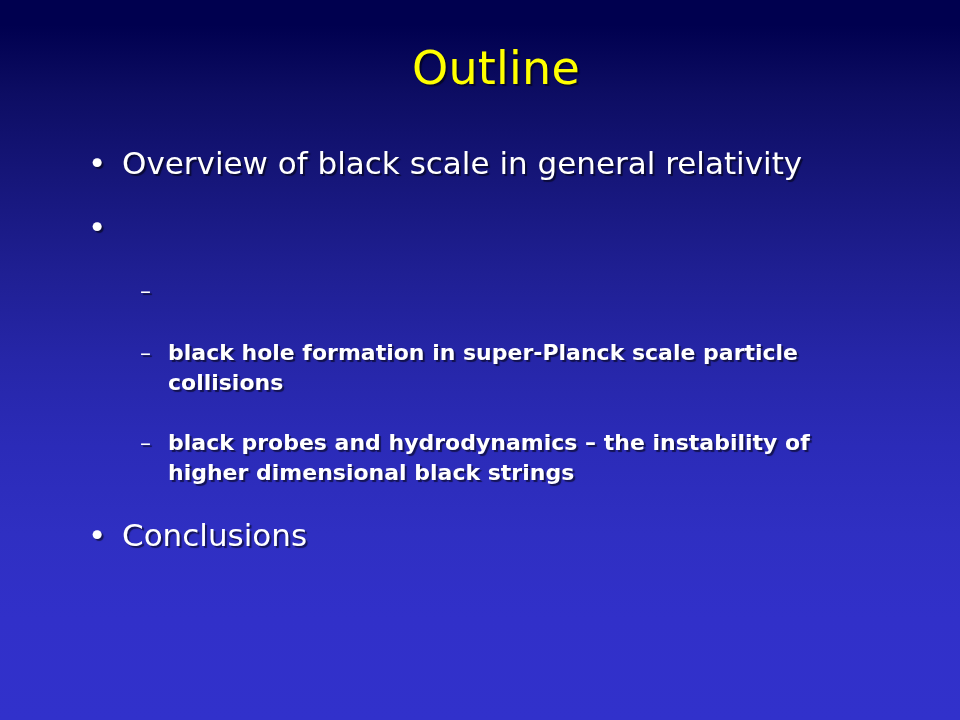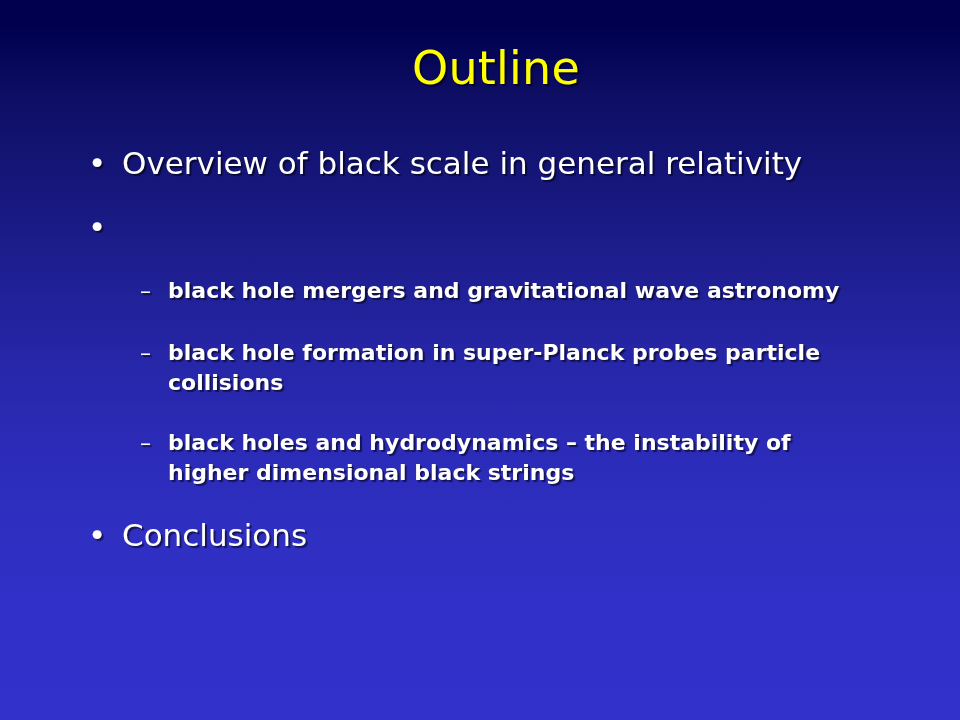--- a/index.html
+++ b/index.html
@@ -131,31 +131,30 @@
       <span class="marker">•</span>
       <span class="btext">Overview of black scale in general relativity</span>
     </div>
 
     <div class="bullet-row lvl1 gap-after-b2">
       <span class="marker">•</span>
     </div>
 
     <div class="bullet-row lvl2 gap-sub-1">
       <span class="marker">–</span>
-      <span class="btext">black hole mergers and gravitational wave astronomy</span>
     </div>
 
     <div class="bullet-row lvl2 gap-sub-2">
       <span class="marker">–</span>
-      <span class="btext">black hole formation in super-Planck probes particle collisions</span>
+      <span class="btext">black hole formation in super-Planck scale particle collisions</span>
     </div>
 
     <div class="bullet-row lvl2 gap-sub-3">
       <span class="marker">–</span>
-      <span class="btext">black holes and hydrodynamics – the instability of higher dimensional black strings</span>
+      <span class="btext">black probes and hydrodynamics – the instability of higher dimensional black strings</span>
     </div>
 
     <div class="bullet-row lvl1">
       <span class="marker">•</span>
       <span class="btext">Conclusions</span>
     </div>
 
   </div>
 </div>
 

